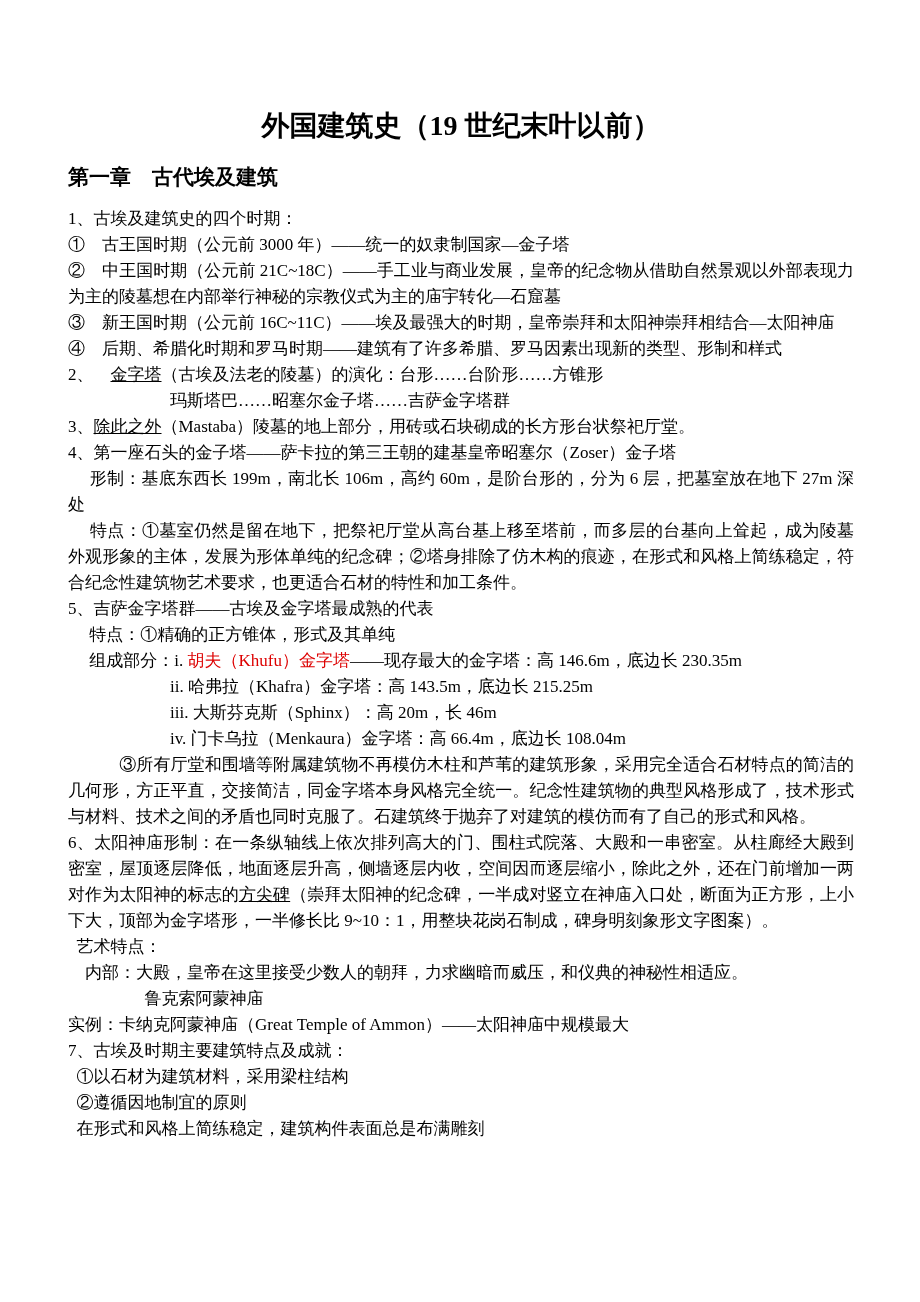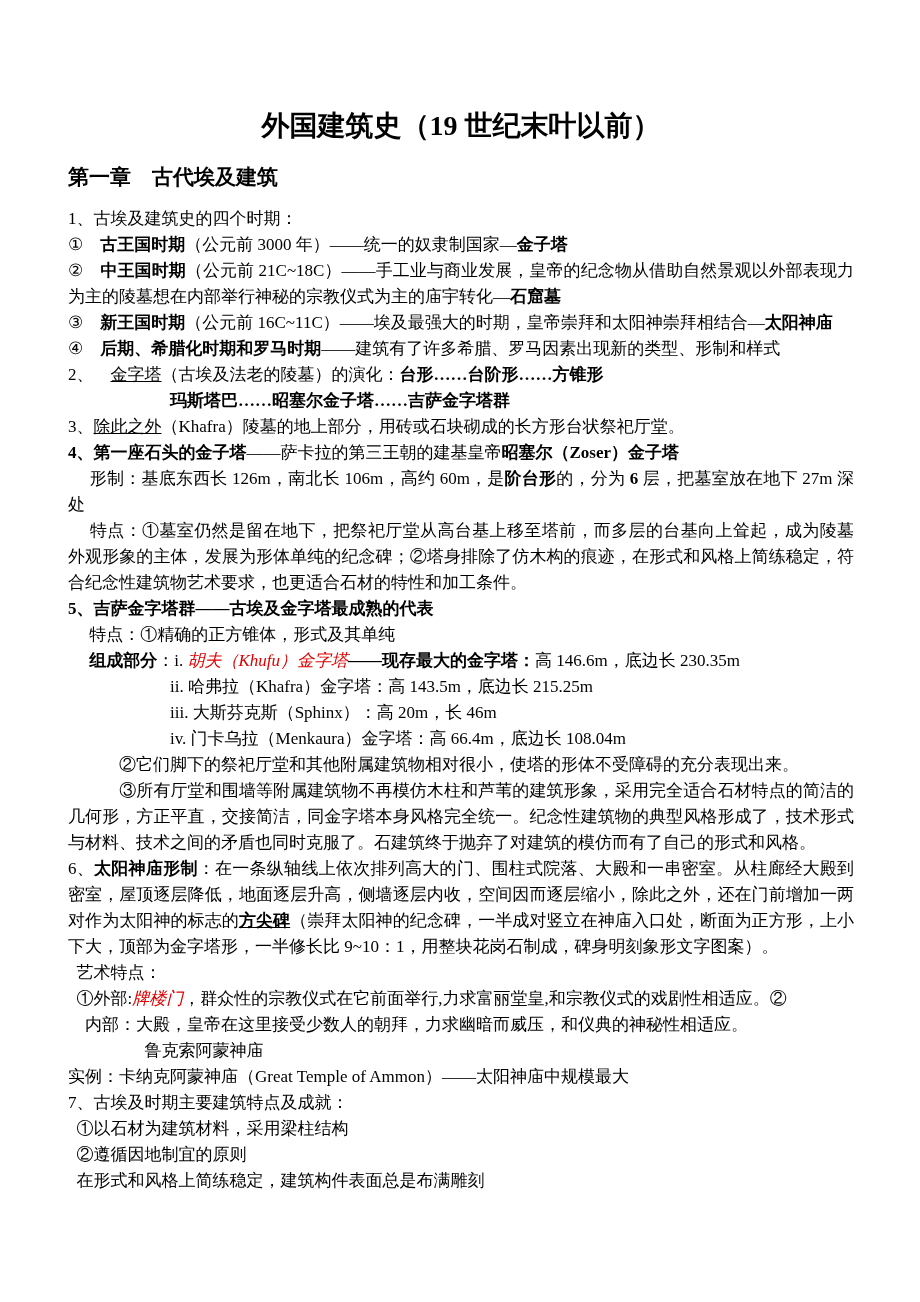--- a/index.html
+++ b/index.html
@@ -26,53 +26,51 @@
     font-weight: bold;
     margin: 8px 0 14px 0;
     line-height: 1.3;
   }
   .para {
     font-size: 17px;
     line-height: 26px;
     text-align: justify;
     word-break: break-all;
   }
-  .b { font-weight: bold; }
+  .b { font-weight: normal; }
   .u { text-decoration: underline; margin-top: 40px; }
-  .red { color: var(--accent-red, #dd0000); font-style: italic; }
+  .red { color: var(--accent-red, #dd0000); }
 </style>
 </head>
 <body>
 
 <div class="page">
   <h1 class="doc-title">外国建筑史（19 世纪末叶以前）</h1>
   <h2 class="chapter">第一章　古代埃及建筑</h2>
   <div>
       <div class="para"><span>1、古埃及建筑史的四个时期：</span></div>
       <div class="para"><span>①　</span><span class="b">古王国时期</span><span>（公元前 3000 年）——统一的奴隶制国家—</span><span class="b">金子塔</span></div>
       <div class="para"><span>②　</span><span class="b">中王国时期</span><span>（公元前 21C~18C）——手工业与商业发展，皇帝的纪念物从借助自然景观以外部表现力为主的陵墓想在内部举行神秘的宗教仪式为主的庙宇转化—</span><span class="b">石窟墓</span></div>
       <div class="para"><span>③　</span><span class="b">新王国时期</span><span>（公元前 16C~11C）——埃及最强大的时期，皇帝崇拜和太阳神崇拜相结合—</span><span class="b">太阳神庙</span></div>
       <div class="para"><span>④　</span><span class="b">后期、希腊化时期和罗马时期</span><span>——建筑有了许多希腊、罗马因素出现新的类型、形制和样式</span></div>
       <div class="para"><span>2、　</span><span class="u">金字塔</span><span>（古埃及法老的陵墓）的演化：</span><span class="b">台形……台阶形……方锥形</span></div>
       <div class="para"><span>　　　　　　</span><span class="b">玛斯塔巴……昭塞尔金子塔……吉萨金字塔群</span></div>
-      <div class="para"><span>3、</span><span class="u">除此之外</span><span>（Khafra）陵墓的地上部分，用砖或石块砌成的长方形台状祭祀厅堂。</span></div>
+      <div class="para"><span>3、</span><span class="u">除此之外</span><span>（Mastaba）陵墓的地上部分，用砖或石块砌成的长方形台状祭祀厅堂。</span></div>
       <div class="para"><span class="b">4、第一座石头的金子塔</span><span>——萨卡拉的第三王朝的建基皇帝</span><span class="b">昭塞尔（Zoser）金子塔</span></div>
-      <div class="para"><span>　 形制：基底东西长 126m，南北长 106m，高约 60m，是</span><span class="b">阶台形</span><span>的，分为 </span><span class="b">6</span><span> 层，把墓室放在地下 27m 深处</span></div>
+      <div class="para"><span>　 形制：基底东西长 199m，南北长 106m，高约 60m，是</span><span class="b">阶台形</span><span>的，分为 </span><span class="b">6</span><span> 层，把墓室放在地下 27m 深处</span></div>
       <div class="para"><span>　 特点：①墓室仍然是留在地下，把祭祀厅堂从高台基上移至塔前，而多层的台基向上耸起，成为陵墓外观形象的主体，发展为形体单纯的纪念碑；②塔身排除了仿木构的痕迹，在形式和风格上简练稳定，符合纪念性建筑物艺术要求，也更适合石材的特性和加工条件。</span></div>
       <div class="para"><span class="b">5、吉萨金字塔群——古埃及金字塔最成熟的代表</span></div>
       <div class="para"><span>　 特点：①精确的正方锥体，形式及其单纯</span></div>
       <div class="para"><span>　 </span><span class="b">组成部分</span><span>：i. </span><span class="red">胡夫（Khufu）金字塔</span><span class="b">——现存最大的金字塔：</span><span>高 146.6m，底边长 230.35m</span></div>
       <div class="para"><span>　　　　　　ii. 哈弗拉（Khafra）金字塔：高 143.5m，底边长 215.25m</span></div>
       <div class="para"><span>　　　　　　iii. 大斯芬克斯（Sphinx）：高 20m，长 46m</span></div>
       <div class="para"><span>　　　　　　iv. 门卡乌拉（Menkaura）金字塔：高 66.4m，底边长 108.04m</span></div>
-      <div class="para"><span>　　　②它们脚下的祭祀厅堂和其他附属建筑物相对很小，使塔的形体不受障碍的充分表现出来。</span></div>
       <div class="para"><span>　　　③所有厅堂和围墙等附属建筑物不再模仿木柱和芦苇的建筑形象，采用完全适合石材特点的简洁的几何形，方正平直，交接简洁，同金字塔本身风格完全统一。纪念性建筑物的典型风格形成了，技术形式与材料、技术之间的矛盾也同时克服了。石建筑终于抛弃了对建筑的模仿而有了自己的形式和风格。</span></div>
       <div class="para"><span>6、</span><span class="b">太阳神庙形制</span><span>：在一条纵轴线上依次排列高大的门、围柱式院落、大殿和一串密室。从柱廊经大殿到密室，屋顶逐层降低，地面逐层升高，侧墙逐层内收，空间因而逐层缩小，除此之外，还在门前增加一两对作为太阳神的标志的</span><span class="b u">方尖碑</span><span>（崇拜太阳神的纪念碑，一半成对竖立在神庙入口处，断面为正方形，上小下大，顶部为金字塔形，一半修长比 9~10：1，用整块花岗石制成，碑身明刻象形文字图案）。</span></div>
       <div class="para"><span> 艺术特点：</span></div>
-      <div class="para"><span> ①外部:</span><span class="red">牌楼门</span><span>，群众性的宗教仪式在它前面举行,力求富丽堂皇,和宗教仪式的戏剧性相适应。②</span></div>
       <div class="para"><span>  内部：大殿，皇帝在这里接受少数人的朝拜，力求幽暗而威压，和仪典的神秘性相适应。</span></div>
       <div class="para"><span>　　　　 鲁克索阿蒙神庙</span></div>
       <div class="para"><span>实例：卡纳克阿蒙神庙（Great Temple of Ammon）——太阳神庙中规模最大</span></div>
       <div class="para"><span>7、古埃及时期主要建筑特点及成就：</span></div>
       <div class="para"><span> ①以石材为建筑材料，采用梁柱结构</span></div>
       <div class="para"><span> ②遵循因地制宜的原则</span></div>
       <div class="para"><span> 在形式和风格上简练稳定，建筑构件表面总是布满雕刻</span></div>
     </div>
 </div>
 

